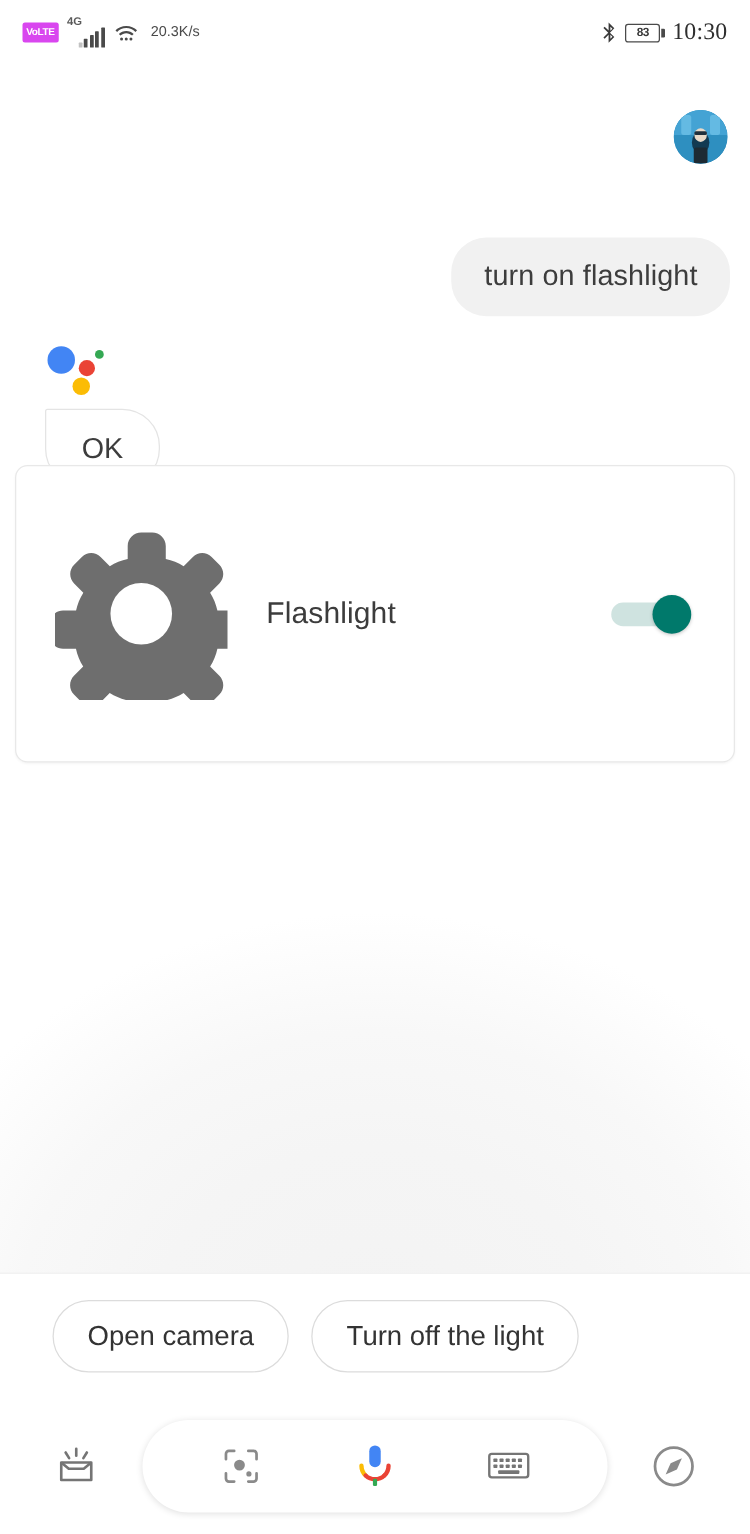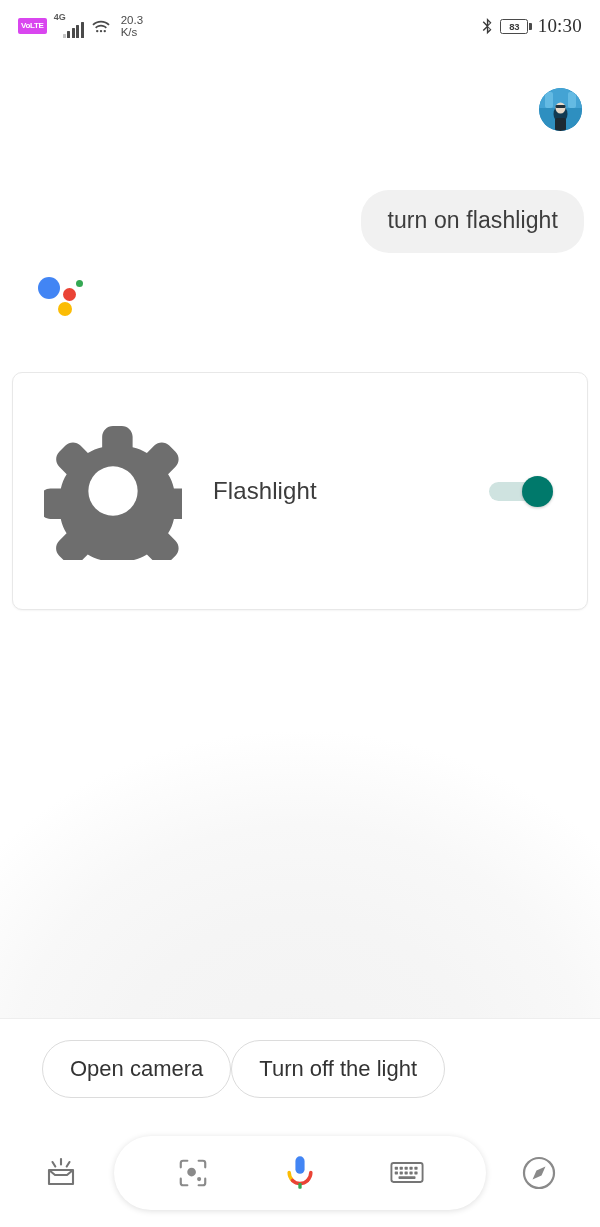--- a/index.html
+++ b/index.html
@@ -57,21 +57,21 @@
   .bars i { display:block; width:3px; background:#4a4a4a; border-radius:0.5px; }
   .bars i:nth-child(1){ height:4px; background:#c2c2c2;}
   .bars i:nth-child(2){ height:7px; }
   .bars i:nth-child(3){ height:10px; }
   .bars i:nth-child(4){ height:13px; }
   .bars i:nth-child(5){ height:16px; }
 
   .wifi-icon { width:20px; height:16px; position:relative; }
 
   .netspeed {
-    display:flex; flex-direction:column;
+    display:flex; flex-direction:row;
     line-height:1.05; margin-left:3px;
     font-size:11.5px; color:#4a4a4a;
   }
 
   .bt-icon { width:13px; height:18px; }
 
   .battery {
     display:flex; align-items:center; gap:1px;
   }
   .battery-body {
@@ -172,20 +172,21 @@
     box-shadow:0 1px 3px rgba(0,0,0,0.22);
   }
 
   
   .chips-bar {
     position:absolute; left:0; top:1018px;
     width:600px; height:100px;
     background:#ffffff;
     border-top:1px solid #eeeeee;
     display:flex; align-items:center;
+    gap:18px;
     padding-left:42px;
     overflow:hidden;
   }
   .chip {
     flex:0 0 auto;
     height:58px;
     padding:0 27px;
     border:1px solid #dcdcdc;
     border-radius:30px;
     background:#ffffff;
@@ -303,20 +304,21 @@
       <div class="user-bubble">turn on flashlight</div>
     </div>
 
     <div class="assistant-logo">
       <span class="dot dot-blue"></span>
       <span class="dot dot-red"></span>
       <span class="dot dot-yellow"></span>
       <span class="dot dot-green"></span>
     </div>
 
+    <div class="ok-bubble">OK</div>
   </div>
 
   <div class="device-card">
     <div class="gear-wrap">
       <svg viewBox="0 0 140 140" width="138" height="138">
         <path fill="#6e6e6e" d="M70 4c-6 0-11 5-11 11v10.5c-5.2 1.1-10.1 3.1-14.5 5.9l-7.5-7.5c-4.2-4.2-11-4.2-15.2 0l-6.3 6.3c-4.2 4.2-4.2 11 0 15.2l7.5 7.5c-2.8 4.4-4.8 9.3-5.9 14.5H6.5c-6 0-11 5-11 11v9c0 6 5 11 11 11H17c1.1 5.2 3.1 10.1 5.9 14.5l-7.5 7.5c-4.2 4.2-4.2 11 0 15.2l6.3 6.3c4.2 4.2 11 4.2 15.2 0l7.5-7.5c4.4 2.8 9.3 4.8 14.5 5.9v10.5c0 6 5 11 11 11h9c6 0 11-5 11-11v-10.5c5.2-1.1 10.1-3.1 14.5-5.9l7.5 7.5c4.2 4.2 11 4.2 15.2 0l6.3-6.3c4.2-4.2 4.2-11 0-15.2l-7.5-7.5c2.8-4.4 4.8-9.3 5.9-14.5h10.5c6 0 11-5 11-11v-9c0-6-5-11-11-11h-10.5c-1.1-5.2-3.1-10.1-5.9-14.5l7.5-7.5c4.2-4.2 4.2-11 0-15.2l-6.3-6.3c-4.2-4.2-11-4.2-15.2 0l-7.5 7.5c-4.4-2.8-9.3-4.8-14.5-5.9V15c0-6-5-11-11-11h-9z"></path>
         <circle cx="70" cy="70" r="25" fill="#ffffff"></circle>
       </svg>
     </div>
 

